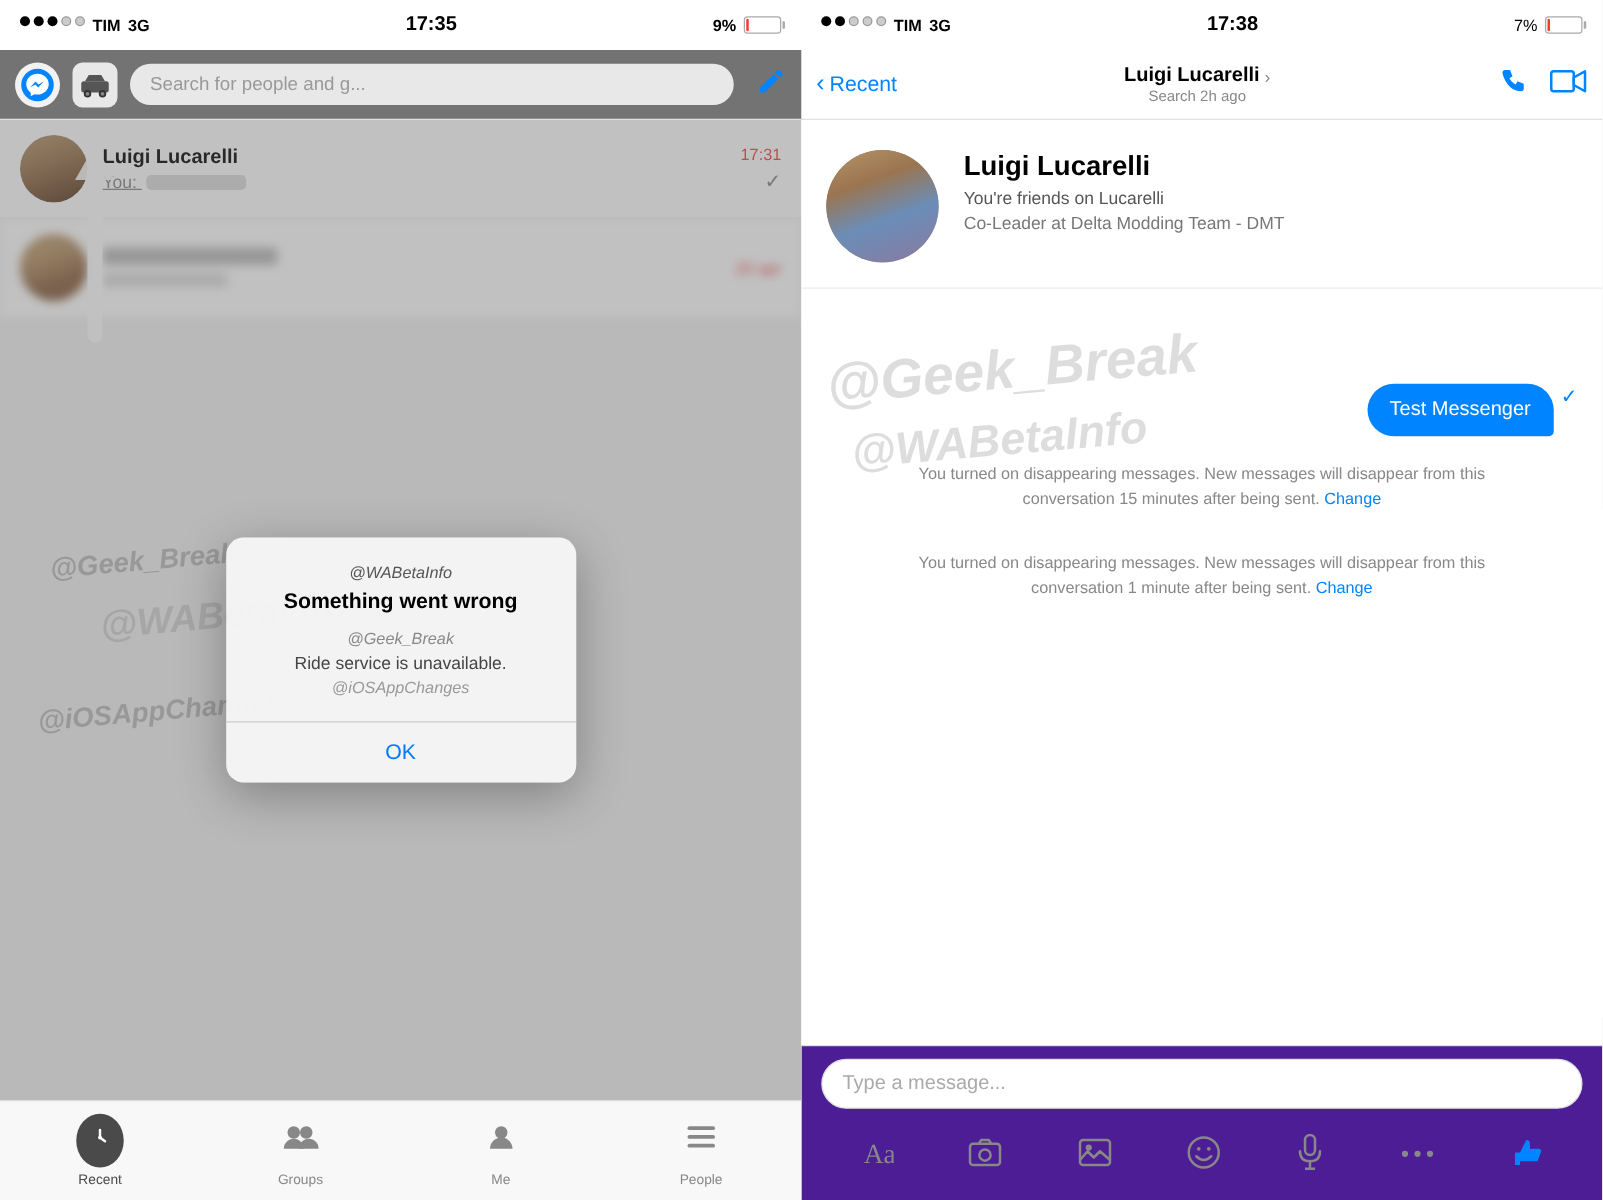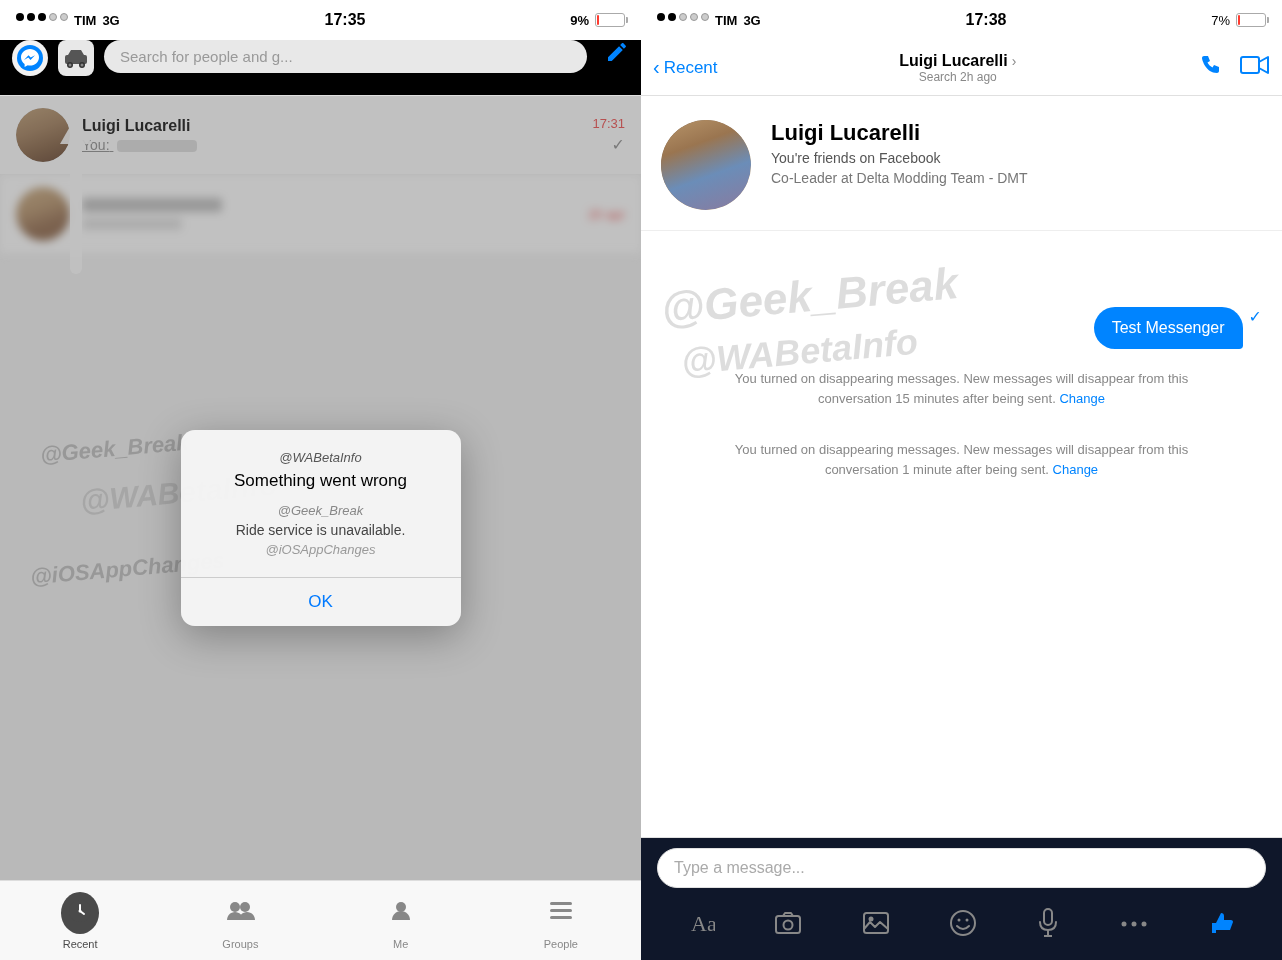--- a/index.html
+++ b/index.html
@@ -48,23 +48,23 @@
     }
     .battery::after {
       content: ''; width: 2px; height: 6px; background: #aaa; border-radius: 0 1px 1px 0;
       position: absolute; right: -4px; top: 50%; transform: translateY(-50%);
     }
     .battery-fill { height: 100%; border-radius: 1px; background: #ff3b30; }
 
     
     .search-bar {
       height: 56px;
-      background: #000000;
-      display: flex;
-      align-items: flex-start;
+      background: #737373;
+      display: flex;
+      align-items: center;
       padding: 0 12px;
       gap: 10px;
       border-bottom: 1px solid #e0e0e0;
     }
     .search-icon-btn {
       width: 36px; height: 36px; display: flex; align-items: center; justify-content: center;
       background: #f2f2f2; border-radius: 50%;
     }
     .car-icon-container {
       width: 36px; height: 36px; display: flex; align-items: center; justify-content: center;
@@ -115,21 +115,21 @@
     .alert-box {
       width: 280px;
       background: rgba(245,245,245,0.97);
       border-radius: 14px;
       overflow: hidden;
       box-shadow: 0 10px 40px rgba(0,0,0,0.3);
       margin-top: 80px;
     }
     .alert-content { padding: 20px 16px 10px; text-align: center; }
     .alert-source { font-size: 13px; color: #555; font-style: italic; }
-    .alert-title { font-size: 17px; font-weight: 400; color: #000; margin: 6px 0 12px; }
+    .alert-title { font-size: 17px; font-weight: 700; color: #000; margin: 6px 0 12px; }
     .alert-watermark { font-size: 13px; color: #888; font-style: italic; }
     .alert-message { font-size: 14px; color: #444; margin: 4px 0; }
     .alert-watermark2 { font-size: 13px; color: #999; font-style: italic; }
     .alert-divider { height: 1px; background: #ccc; margin: 10px 0 0; }
     .alert-btn {
       width: 100%; padding: 14px;
       font-size: 17px; font-weight: 400; color: #007aff;
       background: none; border: none; cursor: pointer;
       text-align: center;
     }
@@ -240,21 +240,21 @@
     .watermark-right {
       position: absolute; font-weight: 700; font-style: italic;
       color: rgba(180,180,180,0.45); pointer-events: none; transform: rotate(-5deg);
     }
     .wmr1 { top: 40px; left: 20px; font-size: 44px; }
     .wmr2 { top: 100px; left: 40px; font-size: 36px; }
 
     
     .msg-input-area {
       border-top: 1px solid #e0e0e0;
-      background: #0f172a;
+      background: #4c1d95;
     }
     .msg-input-row {
       display: flex; align-items: center; padding: 10px 16px; gap: 12px;
     }
     .msg-input-fake {
       flex: 1; font-size: 16px; color: #aaa;
       padding: 10px 16px; border-radius: 24px; border: 1px solid #e0e0e0;
       background: #fff;
     }
     .msg-toolbar {
@@ -483,21 +483,21 @@
 
   <div class="r-content">
 
     <div class="profile-header">
       <div class="profile-avatar">
 
         <div style="width:100%;height:100%;background:linear-gradient(160deg,#b8956a 0%,#9a7550 30%,#6b8db8 60%,#8a7a9e 100%);border-radius:50%;"></div>
       </div>
       <div class="profile-info">
         <div class="profile-name">Luigi Lucarelli</div>
-        <div class="profile-friend">You're friends on Facebook</div>
+        <div class="profile-friend">You're friends on Lucarelli</div>
         <div class="profile-role">Co-Leader at Delta Modding Team - DMT</div>
       </div>
     </div>
 
     <div class="chat-area" style="position:relative;">
 
       <div class="watermark-right wmr1">@Geek_Break</div>
       <div class="watermark-right wmr2">@WABetaInfo</div>
 
       <div class="msg-bubble-container" style="margin-top:60px;">

